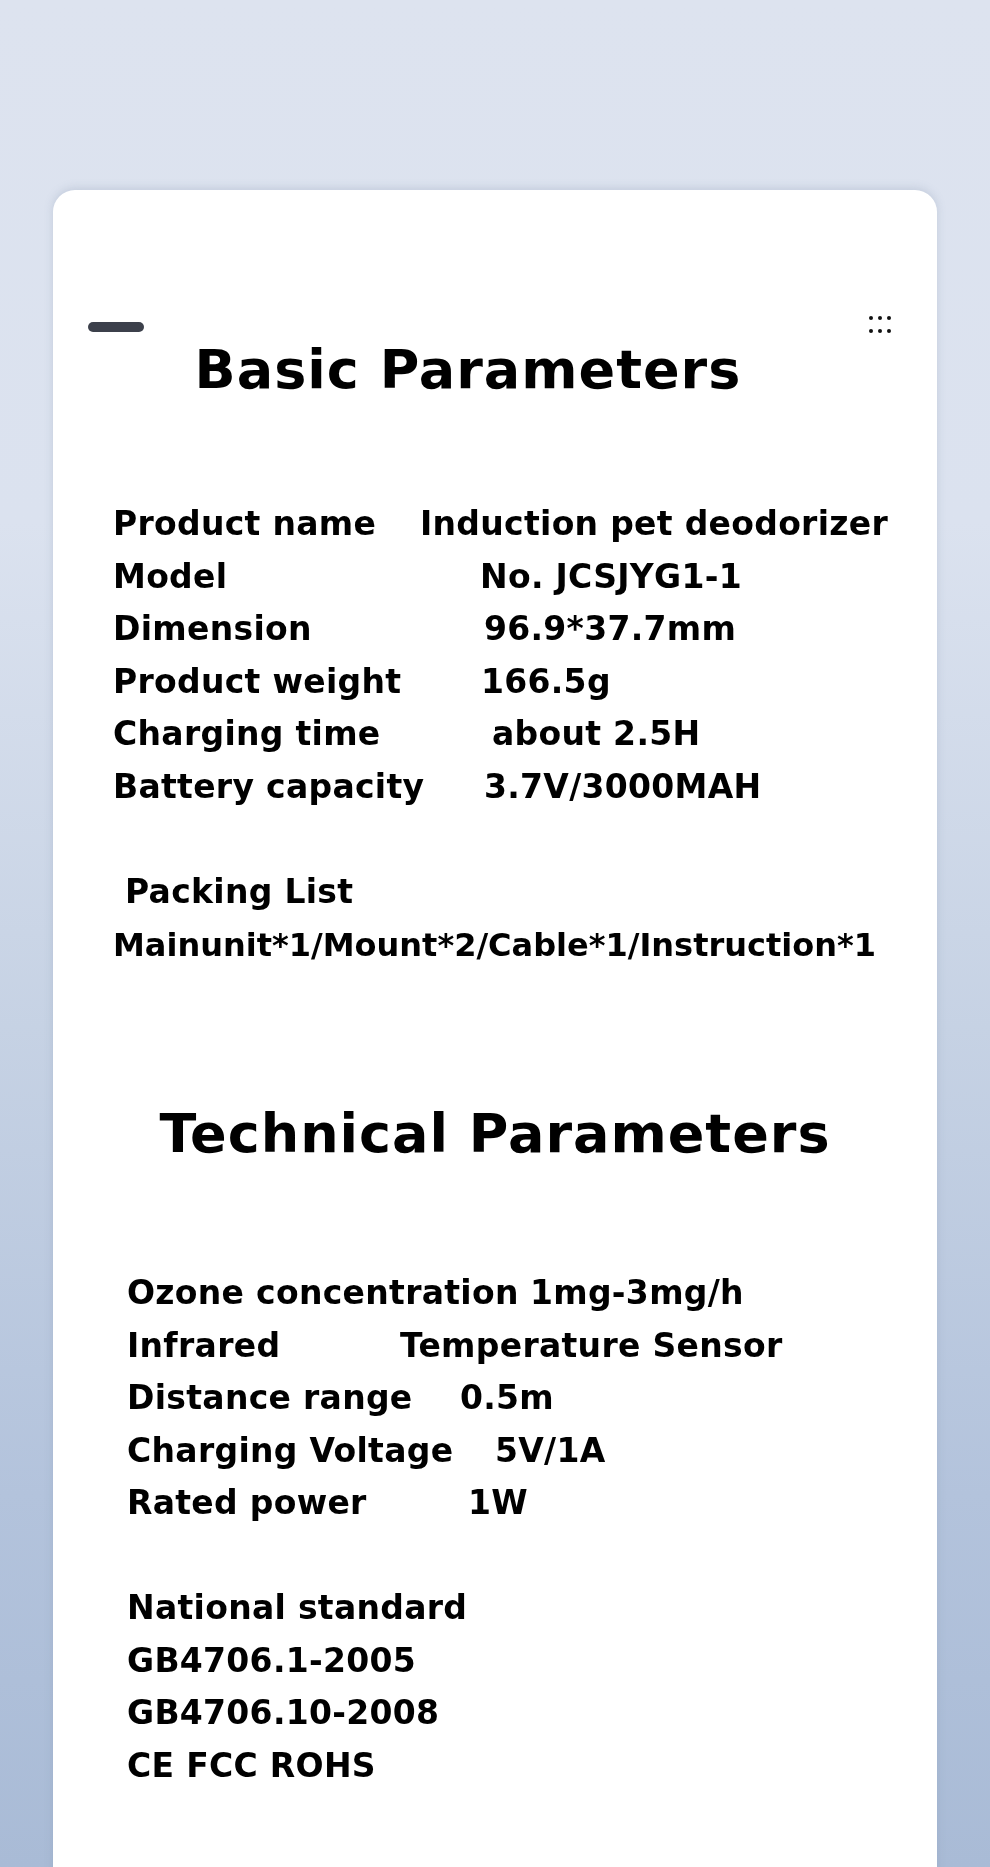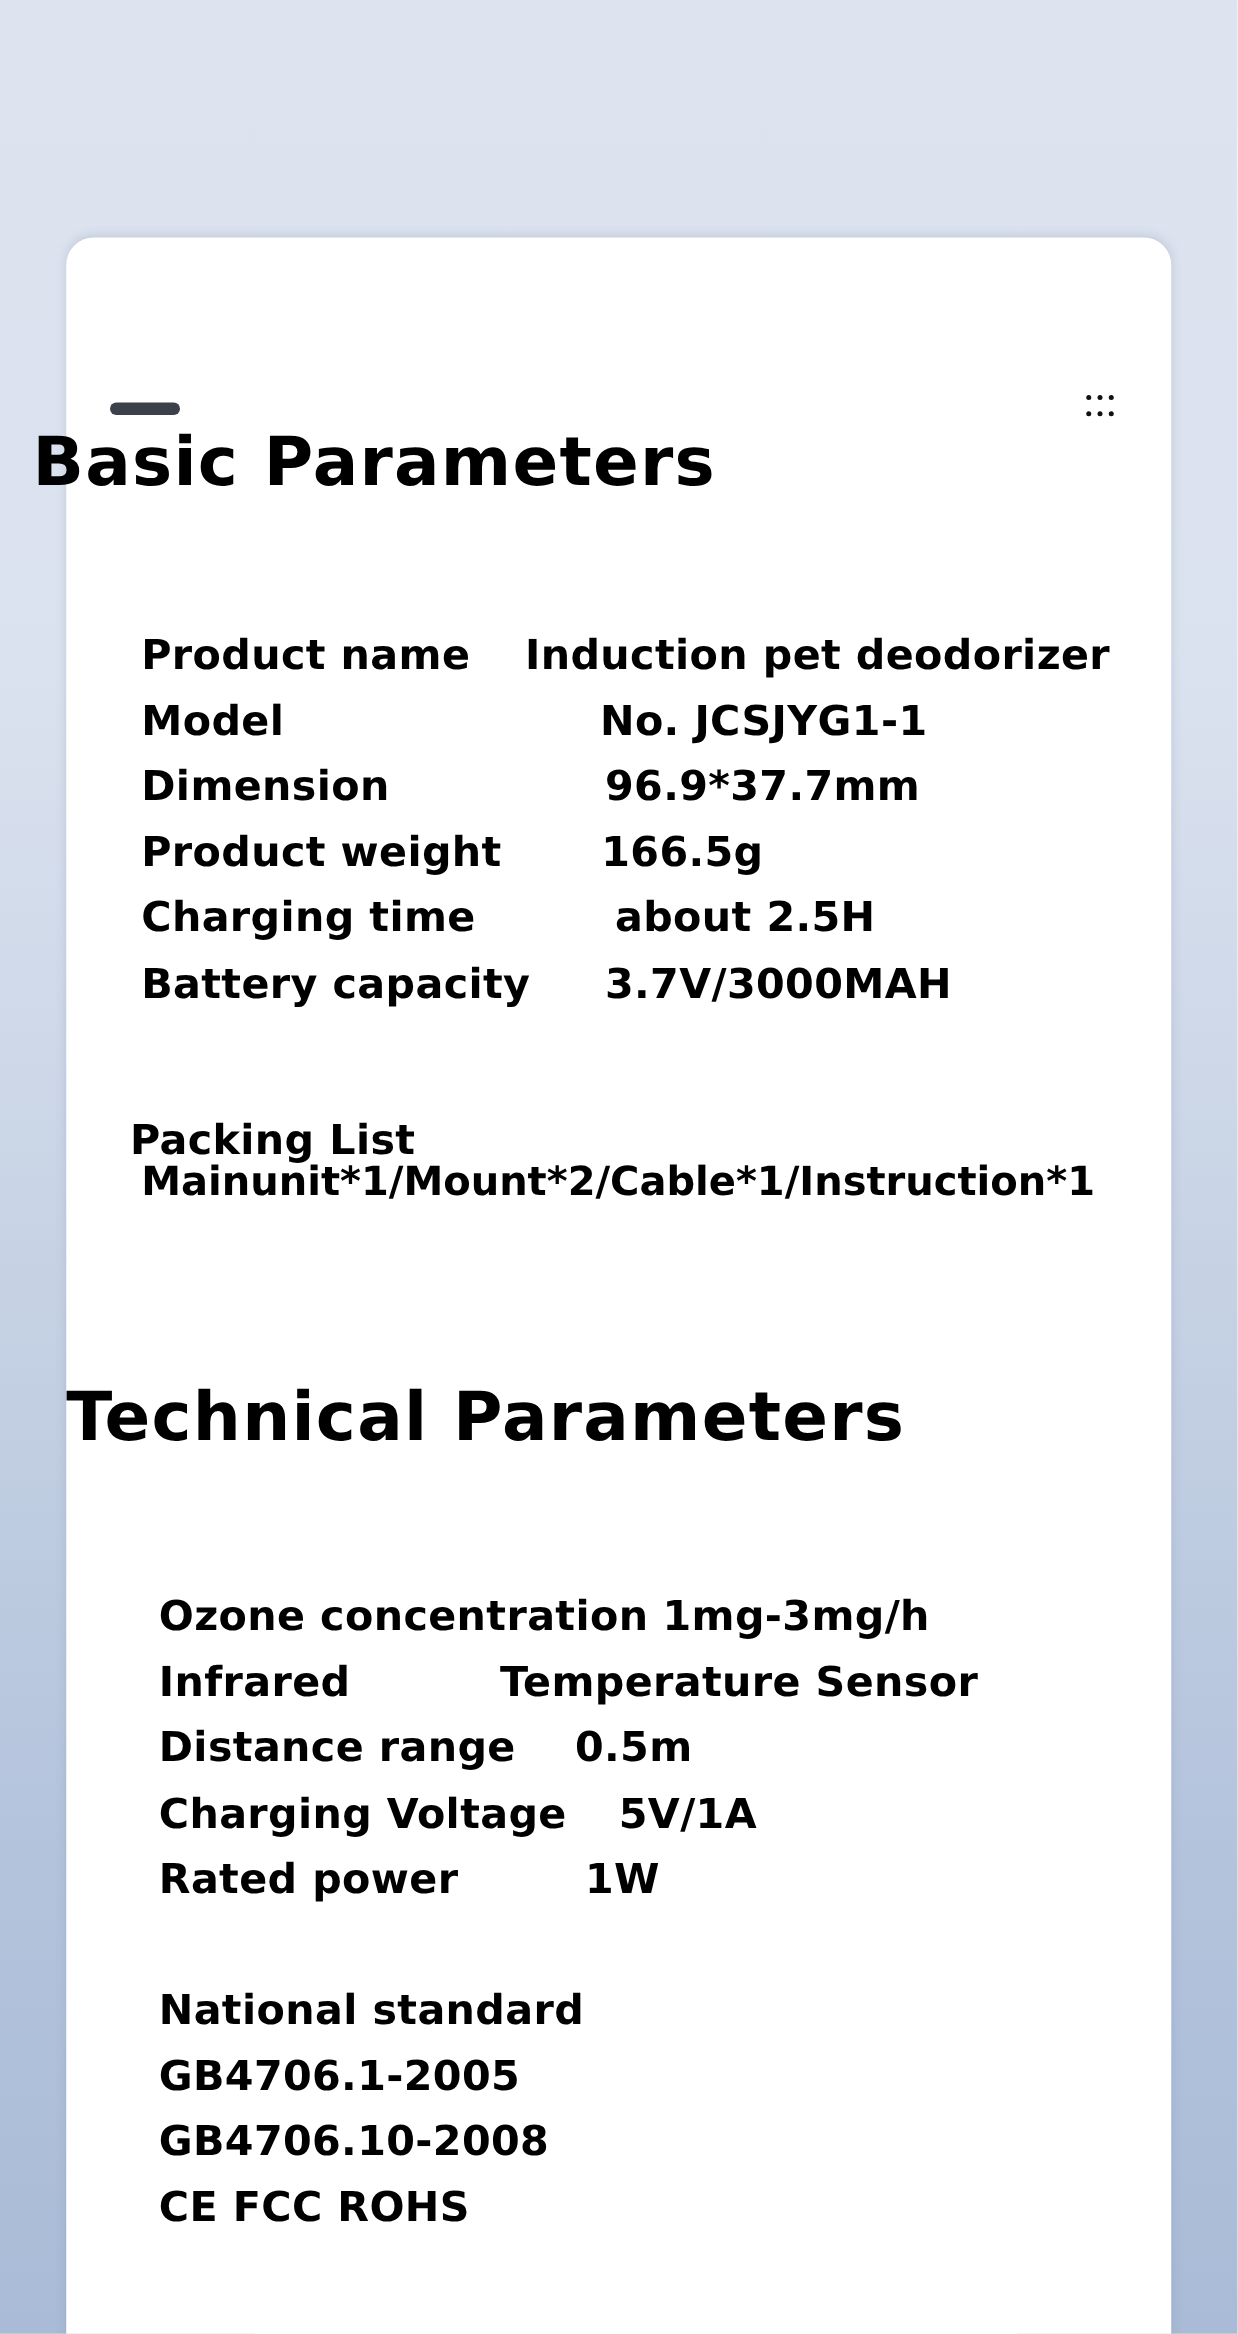--- a/index.html
+++ b/index.html
@@ -46,21 +46,21 @@
       position: absolute;
       width: 4px;
       height: 4px;
       border-radius: 50%;
       background: #111;
     }
     .title {
       position: absolute;
       left: 0;
       width: 884px;
-      text-align: left;
+      text-align: center;
       font-weight: bold;
       font-size: 54px;
       letter-spacing: 1px;
       white-space: nowrap;
     }
     .title.basic { top: 148px; left: -27px; }
     .title.tech { top: 912px; left: 0px; }
     .row {
       position: absolute;
       white-space: nowrap;
@@ -120,21 +120,21 @@
   </div>
   <div class="row" style="left:0;top:524px;width:884px;height:40px;">
     <span class="label" style="left:60px">Charging time</span>
     <span class="value" style="left:439px">about 2.5H</span>
   </div>
   <div class="row" style="left:0;top:577px;width:884px;height:40px;">
     <span class="label" style="left:60px">Battery capacity</span>
     <span class="value" style="left:431px">3.7V/3000MAH</span>
   </div>
 
-  <div class="line" style="left:51px;top:682px;margin-top:20px;">Packing List</div>
+  <div class="line" style="left:72px;top:682px;">Packing List</div>
   <div class="line" style="left:60px;top:735px;font-size:32px;letter-spacing:0px;">Mainunit*1/Mount*2/Cable*1/Instruction*1</div>
 
   <div class="title tech">Technical Parameters</div>
 
   <div class="row" style="left:0;top:1083px;width:964px;height:40px;">
     <span class="label" style="left:74px">Ozone concentration</span>
     <span class="value" style="left:477px">1mg-3mg/h</span>
   </div>
   <div class="row" style="left:0;top:1136px;width:939px;height:40px;">
     <span class="label" style="left:74px">Infrared</span>

